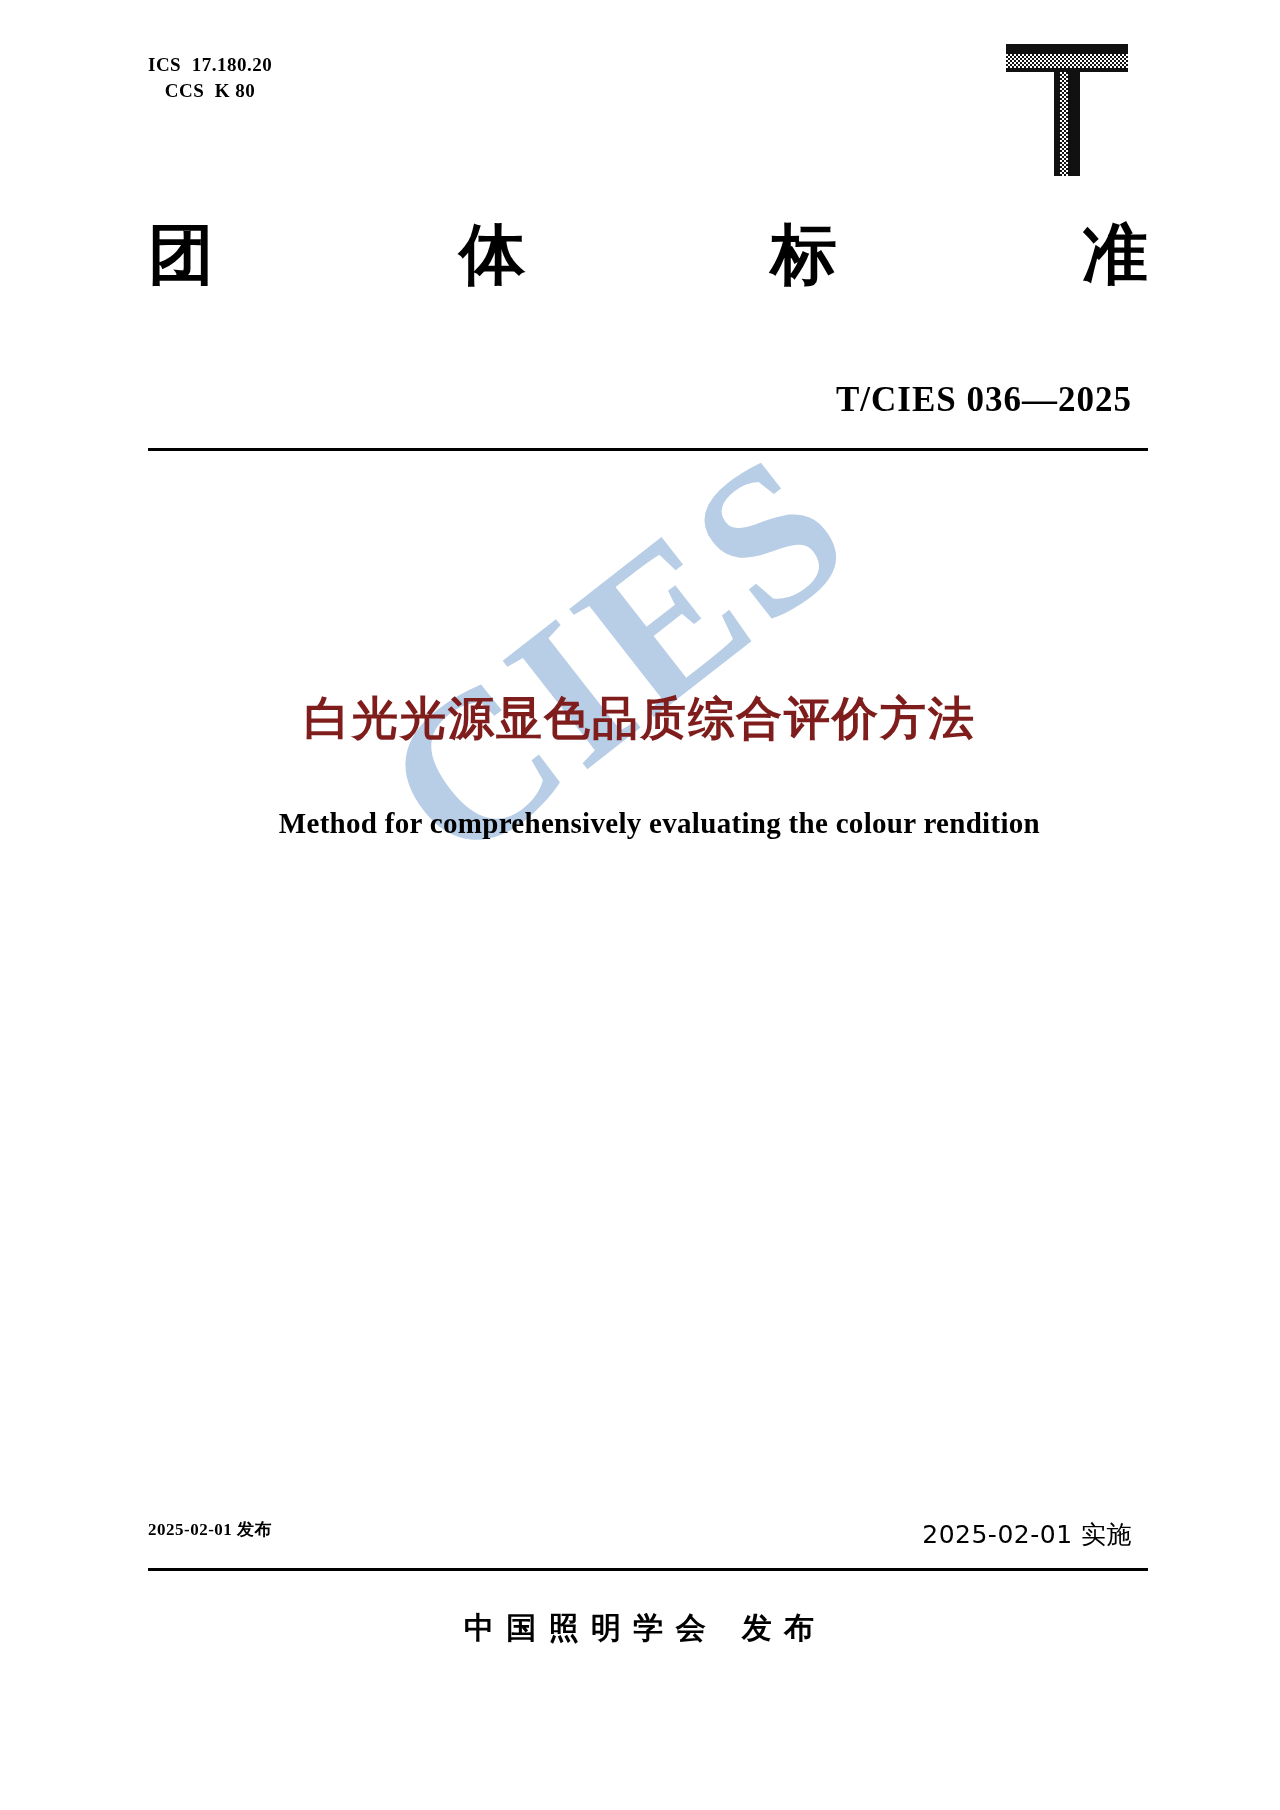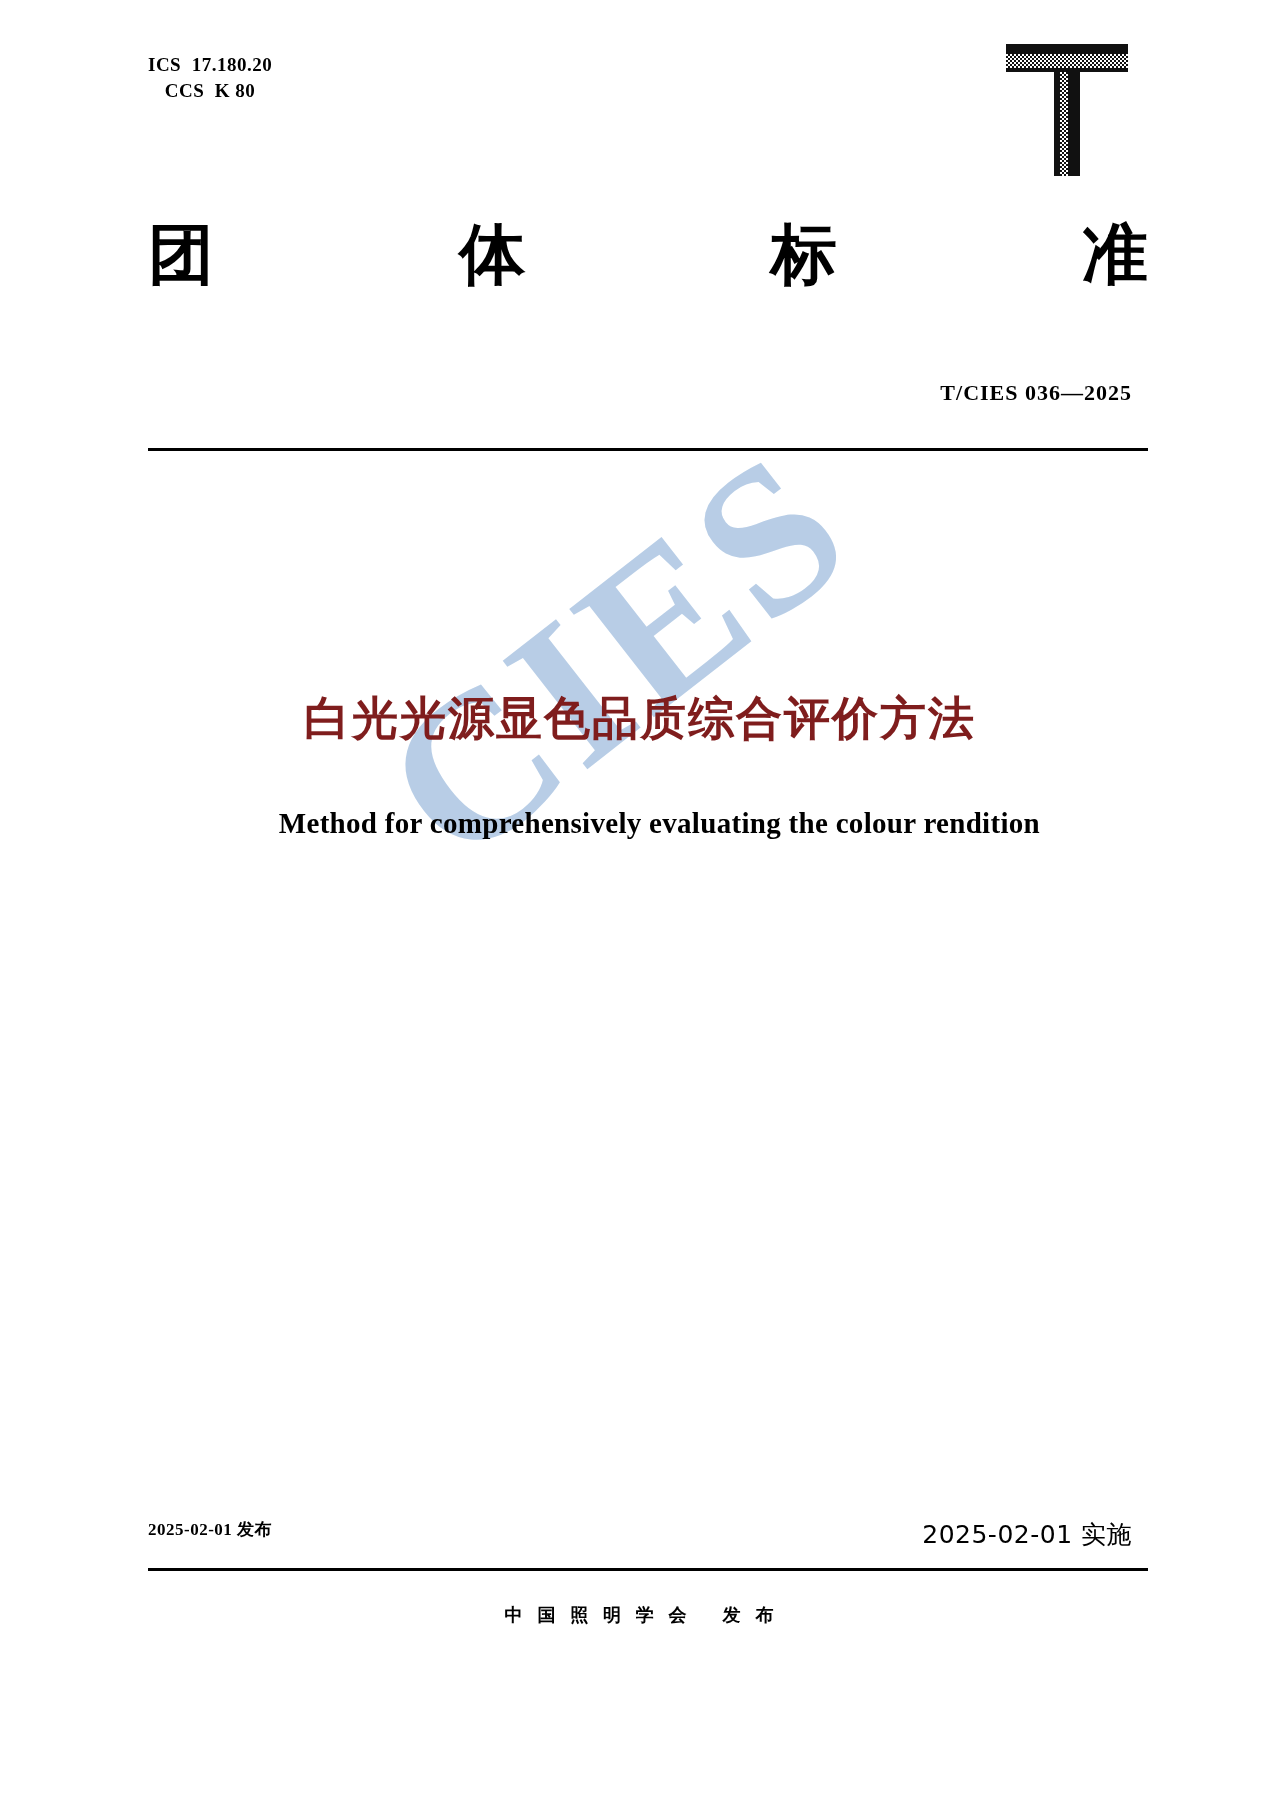--- a/index.html
+++ b/index.html
@@ -63,21 +63,21 @@
     line-height: 1;
     color: #000;
   }
   .tuanti span { display: block; }
 
   .std-no {
     position: absolute;
     right: 148px;
     top: 380px;
     font-family: "Liberation Serif", serif;
-    font-size: 22px;
+    font-size: 35px;
     font-weight: bold;
     letter-spacing: 1px;
   }
 
   .rule-top {
     position: absolute;
     left: 148px;
     top: 448px;
     width: 1000px;
     border-top: 3px solid #000;
@@ -158,22 +158,22 @@
     font-size: 25px;
     font-weight: normal;
     letter-spacing: 0.5px;
   }
   .publisher {
     position: absolute;
     left: 0;
     top: 1600px;
     width: 1280px;
     text-align: center;
-    font-family: Liberation Mono, monospace;
-    font-size: 18px;
+    font-family: Liberation Sans, sans-serif;
+    font-size: 30px;
     font-weight: bold;
     line-height: 1.85;
     letter-spacing: 2px;
   }
   .publisher .pline .gap { display: inline-block; width: 34px; }
 </style>
 </head>
 <body>
 
 <div class="page">

